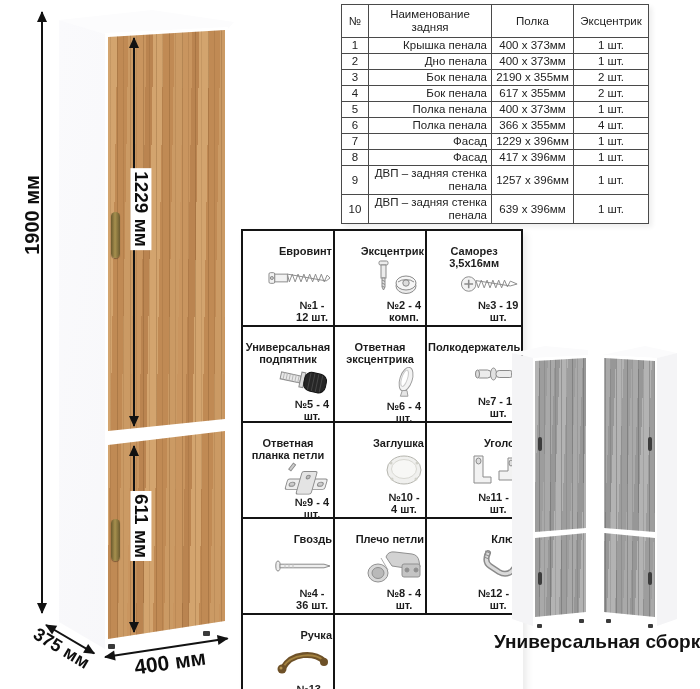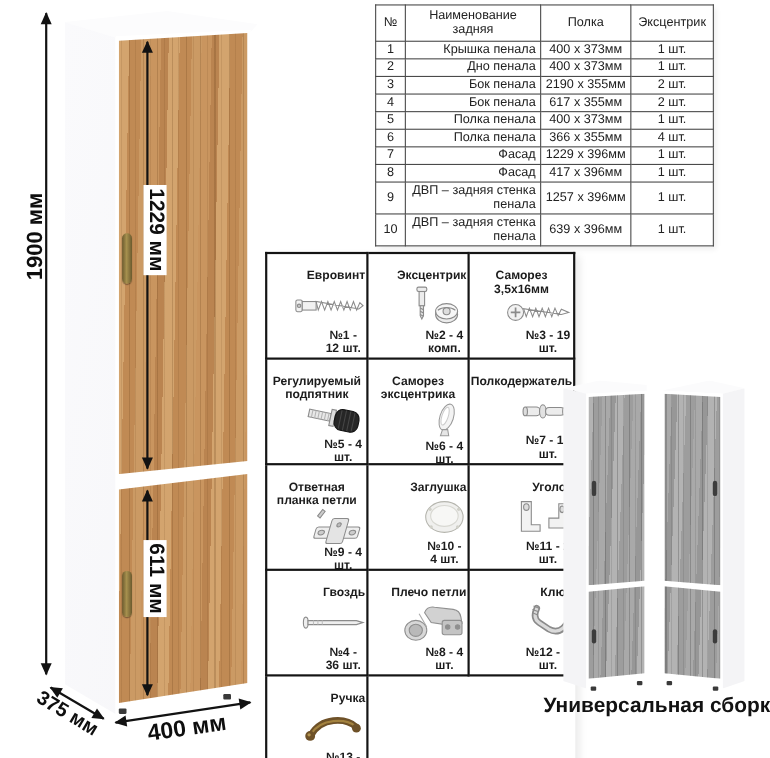--- a/index.html
+++ b/index.html
@@ -253,38 +253,38 @@
                 </g>
               </svg>
             </div>
       <div class="hw-count">№3 - 19 шт.</div>
     </div>
         </td>
   </tr>
   <tr>
     <td>
           <div class="hw-cell-inner">
-      <div class="hw-title">Регулируемый подпятник</div>
+      <div class="hw-title">Универсальная подпятник</div>
       <div class="hw-icon">
               <svg width="54" height="32" viewBox="0 0 54 32">
         <g transform="rotate(12 27 16)">
                   <rect x="2" y="11" width="20" height="7" fill="#e8e8e8" stroke="#8b8b8b"></rect>
                   <path d="M5 11 v7 M8 11 v7 M11 11 v7 M14 11 v7 M17 11 v7 M20 11 v7" stroke="#b5b5b5"></path>
                   <rect x="22" y="7" width="4" height="15" fill="#dddddd" stroke="#8b8b8b"></rect>
                   <rect x="26" y="5" width="22" height="19" rx="7" fill="#262626" stroke="#111111"></rect>
                   <path d="M31 6 v17 M35 5.5 v18 M39 5.5 v18 M43 6 v17" stroke="#454545"></path>
                 </g>
               </svg>
             </div>
       <div class="hw-count">№5 - 4 шт.</div>
     </div>
         </td>
     <td>
           <div class="hw-cell-inner">
-      <div class="hw-title">Саморез эксцентрика</div>
+      <div class="hw-title">Ответная эксцентрика</div>
       <div class="hw-icon">
               <svg width="34" height="34" viewBox="0 0 34 36">
         <g stroke="#9a9a9a" fill="#f3f3f3">
                   <ellipse cx="16" cy="14" rx="6.5" ry="13" transform="rotate(18 16 14)"></ellipse>
                   <ellipse cx="14.5" cy="13" rx="3" ry="9" transform="rotate(18 14.5 13)" fill="#ffffff" stroke="#cccccc"></ellipse>
                   <path d="M12 26 l-2 6 h8 l-1 -6 z" fill="#e6e6e6"></path>
                 </g>
               </svg>
             </div>
       <div class="hw-count">№6 - 4 шт.</div>

